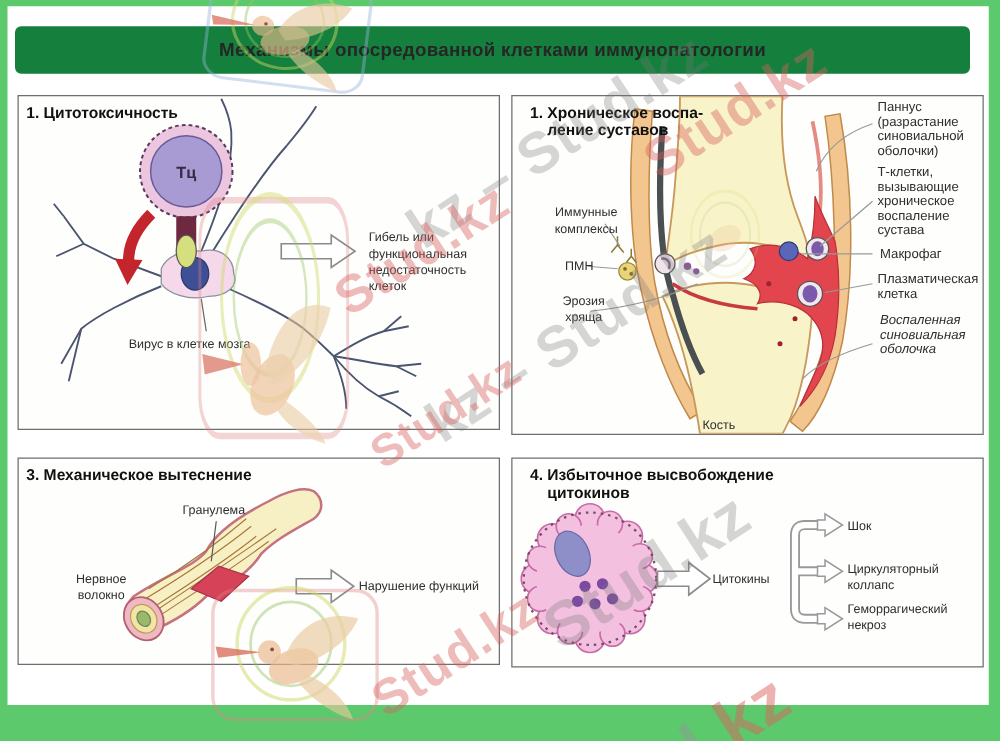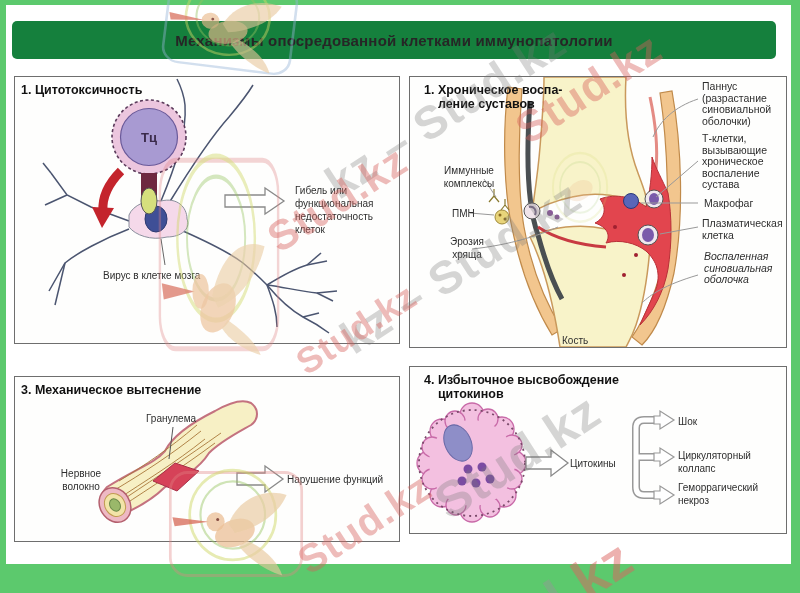--- a/index.html
+++ b/index.html
@@ -12,21 +12,21 @@
   .frame-right{right:0;top:0;width:9px;height:593px;}
   .frame-bottom{left:0;top:564px;width:800px;height:29px;z-index:4;}
   
   .titlebar{position:absolute;left:12px;top:21px;width:764px;height:38px;background:#15803d;
             border-radius:5px;z-index:3;display:flex;align-items:center;justify-content:center;}
   .titlebar .t{font-weight:bold;font-size:15px;color:#262626;letter-spacing:.2px;}
   
   .panel{position:absolute;background:#fefefd;border:1px solid #6e6e6e;z-index:2;}
   #panel1{left:14px;top:76px;width:384px;height:266px;}
   #panel2{left:409px;top:76px;width:376px;height:270px;}
-  #panel3{left:14px;top:376px;width:384px;height:164px;}
+  #panel3{left:14px;top:366px;width:384px;height:164px;}
   #panel4{left:409px;top:366px;width:376px;height:166px;}
   .panel svg{position:absolute;left:0;top:0;}
   .ptitle{position:absolute;font-weight:bold;font-size:12.5px;line-height:14px;color:#111;white-space:pre;}
   .lbl{position:absolute;font-size:10px;line-height:13px;color:#2e2e2e;white-space:pre-line;}
   .lbl.small{font-size:10.5px;line-height:11.5px;}
   .lbl.center{text-align:center;}
   
   .wm{position:absolute;font-weight:bold;z-index:6;pointer-events:none;transform-origin:0 50%;
       white-space:nowrap;letter-spacing:1px;}
   .wm-gray{color:rgba(120,120,120,0.30);}

